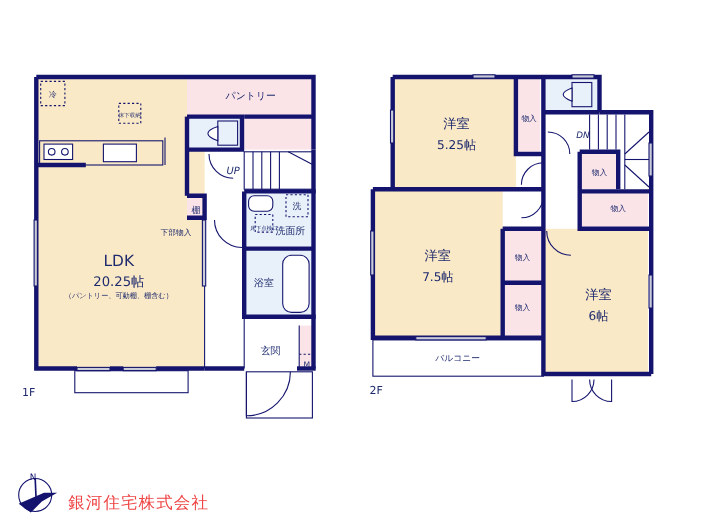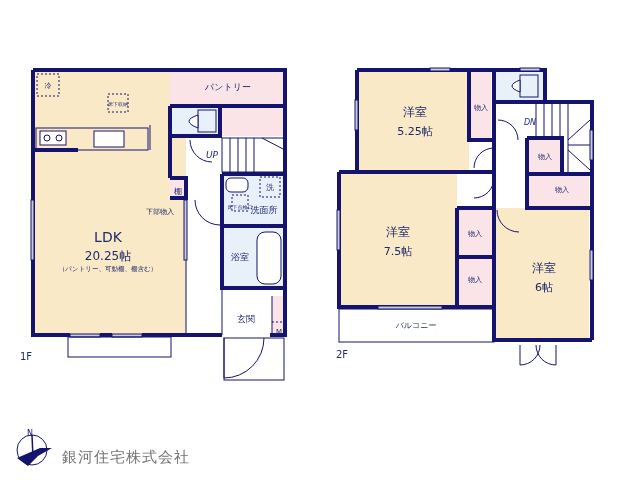--- a/index.html
+++ b/index.html
@@ -1,19 +1,19 @@
 <!DOCTYPE html>
 <html><head>
 <meta charset="utf-8">
 <style>
   html, body { margin:0; padding:0; background:#ffffff; }
   body { width:640px; height:480px; position:relative; overflow:hidden; font-family:"DejaVu Sans", sans-serif; }
   svg { position:absolute; left:0; top:0; }
   .lbl { font-family:"DejaVu Sans", sans-serif; fill:#1e2a6e; }
-  .logo-text { position:absolute; left:62px; top:448px; font-family:"DejaVu Sans", sans-serif; font-size:15px; color:#737373; letter-spacing:1px;text-align:right; }
+  .logo-text { position:absolute; left:62px; top:448px; font-family:"DejaVu Sans", sans-serif; font-size:15px; color:#ef4444; letter-spacing:1px;text-align:right; }
 </style>
 </head>
 <body>
 
 <svg width="640" height="480" viewBox="0 0 640 480">
 
   <g>
 
     <rect x="33" y="70" width="137" height="265" fill="#fae9c6"></rect>
     <rect x="170" y="70" width="16" height="82" fill="#fae9c6"></rect>

